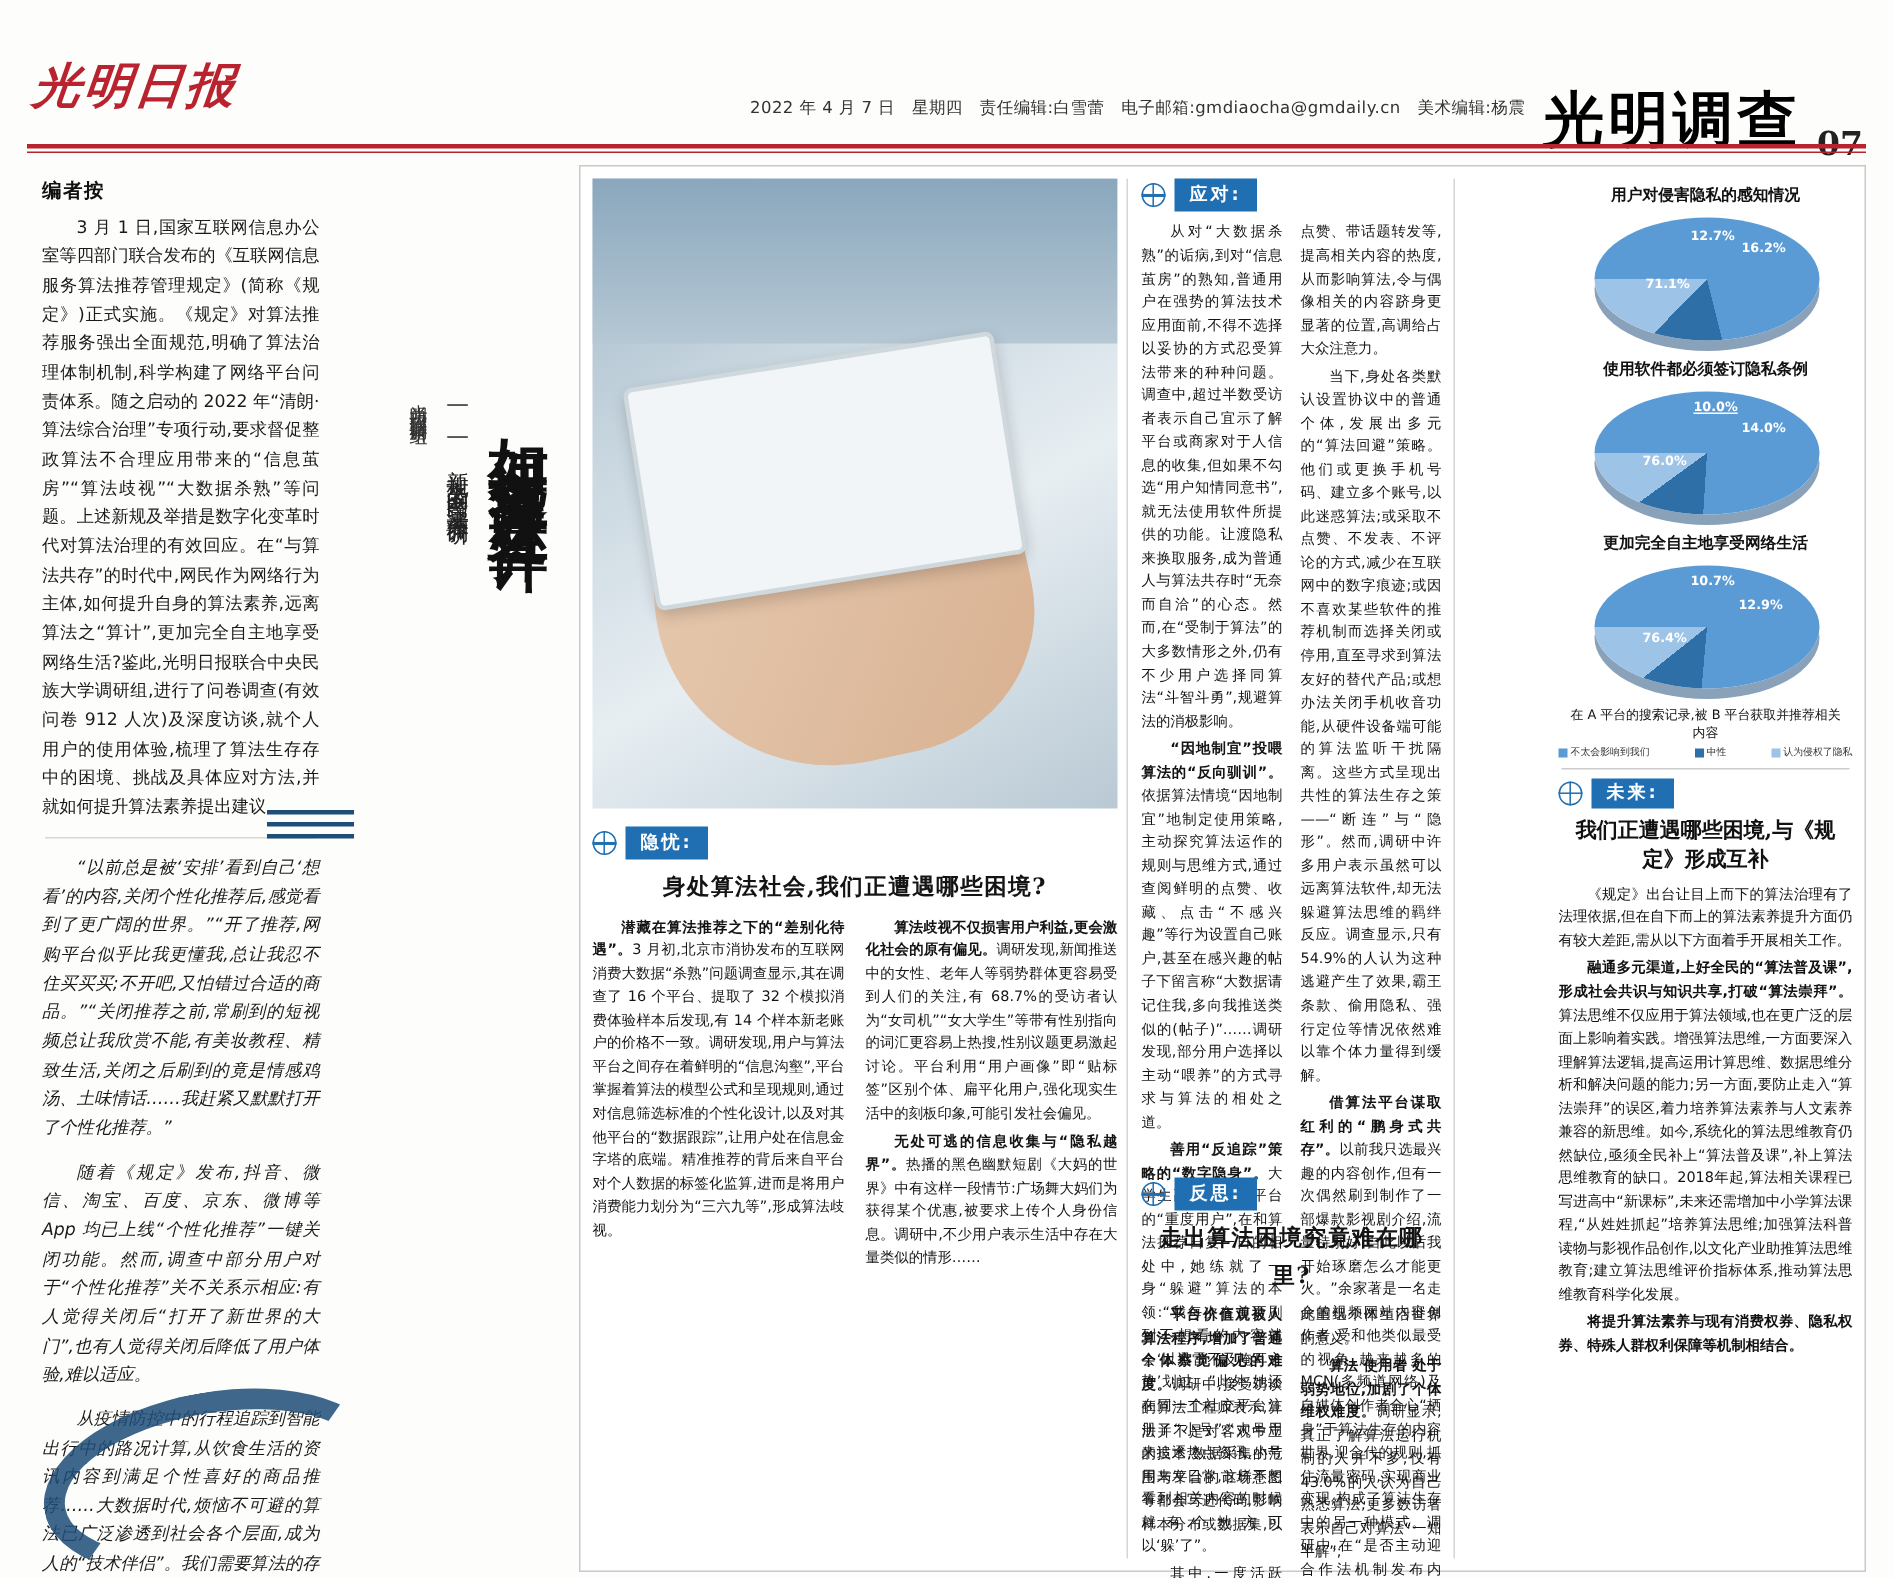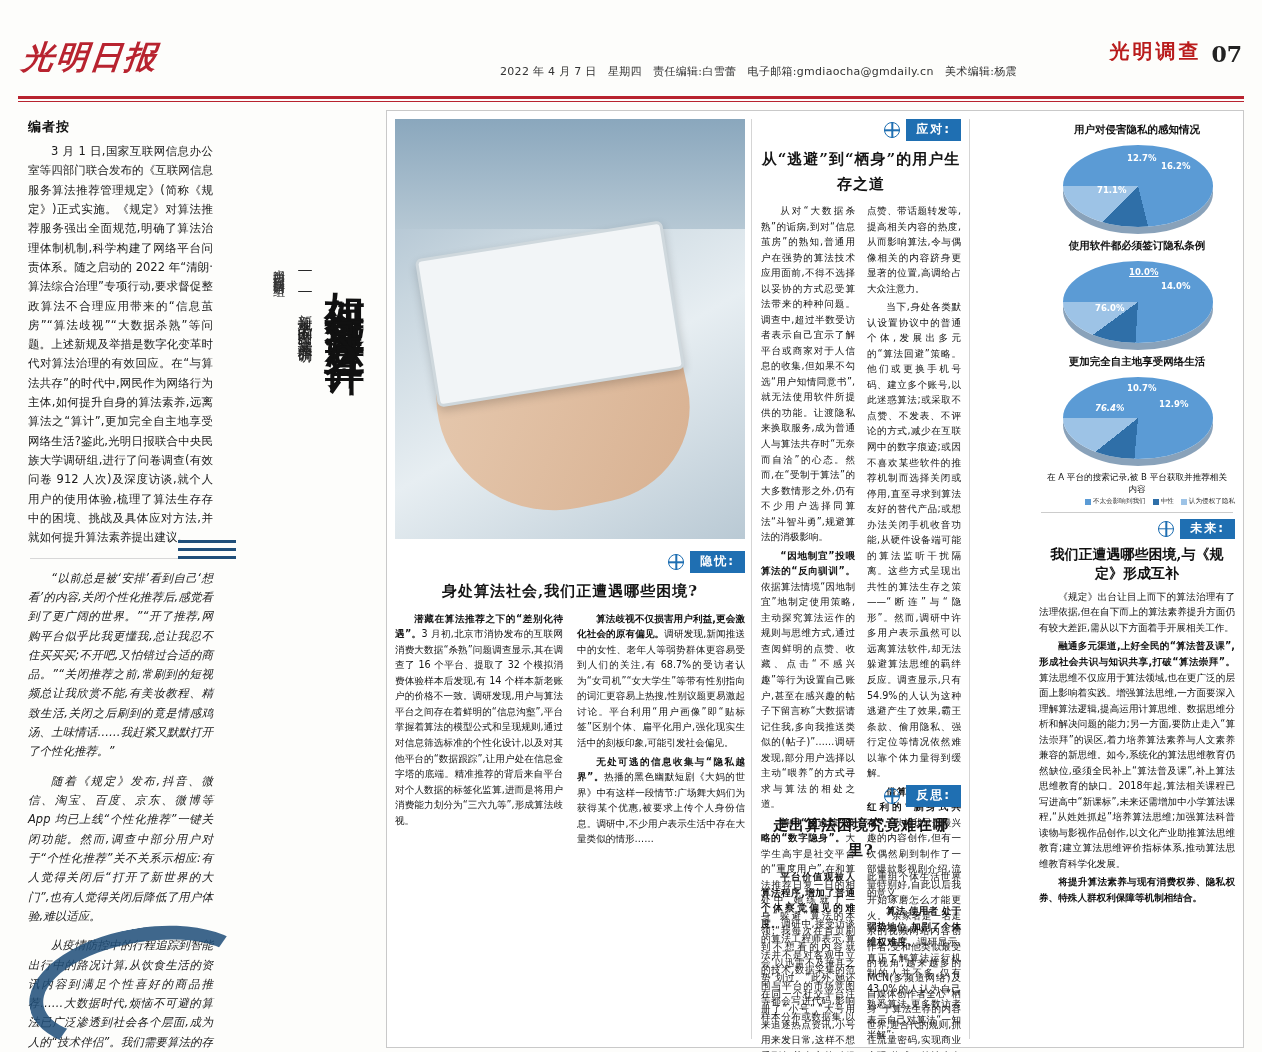--- a/index.html
+++ b/index.html
@@ -27,22 +27,23 @@
   .masthead-meta {
     position:absolute; left:500px; top:64px;
     font-size:11px; color:#333; letter-spacing:0.3px;
   }
   .section-title-box {
     position:absolute; right:20px; top:38px;
     display:flex; align-items:flex-end; gap:10px;
   }
   .section-title {
     font-family:"DejaVu Serif","Liberation Serif",serif;
-    font-size:20px; font-weight:700; color:#b91c1c;
+    font-size:40px; font-weight:700; color:#000000;
     letter-spacing:3px;
+    margin-top:14px;
   }
   .page-num {
     font-family:"DejaVu Serif","Liberation Serif",serif;
     font-size:22px; font-weight:700; color:#222; line-height:1;
   }
   .rule-top { position:absolute; left:18px; right:18px; top:96px; height:3px; background:#b8232f; }
   .rule-top2 { position:absolute; left:18px; right:18px; top:101px; height:1px; background:#b8232f; }
 
   
   .content { position:absolute; left:18px; top:110px; right:18px; bottom:4px; }
@@ -119,21 +120,21 @@
     background:linear-gradient(180deg,#8aa7bd,#b6c8d4);
   }
 
   
   .art-col { position:absolute; top:0; width:178px; font-size:9.6px; line-height:1.62; text-align:justify; color:#141414; }
   .art-col p { margin:0 0 3px 0; text-indent:2em; }
   .art-h {
     font-family:"DejaVu Serif","Liberation Serif",serif;
     font-weight:700; font-size:15px; text-align:center; margin:6px 0 7px 0; letter-spacing:1px;
   }
-  .tagbar { display:flex; align-items:center; gap:6px; margin:4px 0 6px 0;justify-content:flex-end; }
+  .tagbar { display:flex; align-items:center; gap:6px; margin:4px 0 6px 0; }
   .globe {
     width:16px; height:16px; border-radius:50%;
     border:1.6px solid #1f6fb2; position:relative; flex:none;
   }
   .globe:before{content:"";position:absolute;left:50%;top:-1px;width:1.4px;height:16px;background:#1f6fb2;transform:translateX(-50%);}
   .globe:after{content:"";position:absolute;top:50%;left:-1px;width:16px;height:1.4px;background:#1f6fb2;transform:translateY(-50%);}
   .tagtext {
     background:#1f6fb2; color:#fff; font-size:12px; font-weight:700;
     padding:1px 10px 2px 10px; letter-spacing:2px;
   }
@@ -142,21 +143,21 @@
   
   .col-stats { position:absolute; right:8px; top:8px; width:196px; }
   .stat-title { font-size:10.5px; text-align:center; font-weight:700; margin:4px 0 2px 0; }
   .pie-wrap { position:relative; width:176px; height:96px; margin:0 auto 4px auto; }
   .pie {
     position:absolute; left:14px; top:6px; width:150px; height:82px;
     border-radius:50%;
     box-shadow:0 7px 0 rgba(40,85,130,0.55);
   }
   .pie-label { position:absolute; font-size:8.5px; color:#fff; font-weight:700; }
-  .legend { display:flex; justify-content:flex-end; gap:7px; font-size:6.6px; color:#333; margin-top:2px; }
+  .legend { display:flex; justify-content:space-between; gap:7px; font-size:6.6px; color:#333; margin-top:2px; }
   .legend span { display:inline-flex; align-items:center; gap:2px; }
   .sw { width:6px; height:6px; display:inline-block; }
   .stat-cap { font-size:8.6px; text-align:center; line-height:1.4; margin:2px 4px 2px 4px; }
 
   .fut-box { margin-top:6px; }
   .fut-h {
     font-family:"DejaVu Serif","Liberation Serif",serif;
     font-weight:700; font-size:14px; text-align:center; line-height:1.35; margin:5px 0 6px 0;
   }
   .fut-p { font-size:9.6px; line-height:1.62; text-align:justify; text-indent:2em; margin:0 0 3px 0; }
@@ -228,21 +229,20 @@
         </div>
       </div>
 
       <div class="vline" style="left:364px;"></div>
 
       <div class="art-col" style="left:374px; top:4px; width:200px;">
         <div class="tagbar">
           <div class="globe"></div>
           <div class="tagtext">应对:</div>
         </div>
-        <div class="art-h">从“逃避”到“栖身”的用户生存之道</div>
         <div style="column-count:2; column-gap:12px;">
           <p><span>从对“大数据杀熟”的诟病,到对“信息茧房”的熟知,普通用户在强势的算法技术应用面前,不得不选择以妥协的方式忍受算法带来的种种问题。调查中,超过半数受访者表示自己宜示了解平台或商家对于人信息的收集,但如果不勾选“用户知情同意书”,就无法使用软件所提供的功能。让渡隐私来换取服务,成为普通人与算法共存时“无奈而自洽”的心态。然而,在“受制于算法”的大多数情形之外,仍有不少用户选择同算法“斗智斗勇”,规避算法的消极影响。</span></p>
           <p><span class="lead-in">“因地制宜”投喂算法的“反向驯训”。</span><span>依据算法情境“因地制宜”地制定使用策略,主动探究算法运作的规则与思维方式,通过查阅鲜明的点赞、收藏、点击“不感兴趣”等行为设置自己账户,甚至在感兴趣的帖子下留言称“大数据请记住我,多向我推送类似的(帖子)”……调研发现,部分用户选择以主动“喂养”的方式寻求与算法的相处之道。</span></p>
           <p><span class="lead-in">善用“反追踪”策略的“数字隐身”。</span><span>大学生高宇是社交平台的“重度用户”,在和算法推荐日复一日的相处中,她练就了一身“躲避”算法的本领:“我每次在首页刷到不想看的内容就会‘以迅雷不及掩耳之势’划过。”此外,她还在同一个社交平台注册了“小号”,“大号用来追逐热点资讯,小号用来发日常,这样不想看到相关内容的时候就有个地方可以‘躲’了”。</span></p>
           <p><span class="lead-in"></span><span>其中,一度活跃于“饭圈”的“数据粉”就是依靠与算法的“你来我往”试图影响信息排序的一群人。“数据粉”群体通常通过组织信息点击和发布,对偶像的作品点赞、带话题转发等,提高相关内容的热度,从而影响算法,令与偶像相关的内容跻身更显著的位置,高调给占大众注意力。</span></p>
           <p><span>当下,身处各类默认设置协议中的普通个体,发展出多元的“算法回避”策略。他们或更换手机号码、建立多个账号,以此迷惑算法;或采取不点赞、不发表、不评论的方式,减少在互联网中的数字痕迹;或因不喜欢某些软件的推荐机制而选择关闭或停用,直至寻求到算法友好的替代产品;或想办法关闭手机收音功能,从硬件设备端可能的算法监听干扰隔离。这些方式呈现出共性的算法生存之策——“断连”与“隐形”。然而,调研中许多用户表示虽然可以远离算法软件,却无法躲避算法思维的羁绊反应。调查显示,只有 54.9%的人认为这种逃避产生了效果,霸王条款、偷用隐私、强行定位等情况依然难以靠个体力量得到缓解。</span></p>
           <p><span class="lead-in">借算法平台谋取红利的“鹏身式共存”。</span><span>以前我只选最兴趣的内容创作,但有一次偶然刷到制作了一部爆款影视剧介绍,流量特别好,自此以后我开始琢磨怎么才能更火。”余家著是一名走余的视频网站内容创作者,受和他类似最受的视角,越来越多的 MCN(多频道网络)及自媒体创作者全心“栖身”于算法生存的内容世界,迎合代的规则,抓住流量密码,实现商业变现,构成了算法生存中的另一种模式。调研中,在“是否主动迎合作法机制发布内容”的回答中,选择“是”的比重超过三分之二。调研也发现,部分内容生产者不惜使用“三伯内容”“打擦边球”等方式迎合算法。</span></p>
         </div>
       </div>
 
@@ -279,21 +279,21 @@
             <div class="pie-label" style="left:46px; top:48px;">76.0%</div>
             <div class="pie-label" style="left:112px; top:26px;">14.0%</div>
             <div class="pie-label" style="left:80px; top:12px;text-decoration:underline;">10.0%</div>
           </div>
         </div>
 
         <div>
           <div class="stat-title">更加完全自主地享受网络生活</div>
           <div class="pie-wrap">
             <div class="pie" id="pie2" style="background: conic-gradient(from -90deg, rgb(91, 155, 213) 0deg, rgb(91, 155, 213) 275.04deg, rgb(47, 111, 168) 275.04deg, rgb(47, 111, 168) 321.48deg, rgb(157, 195, 230) 321.48deg, rgb(157, 195, 230) 360deg);"></div>
-            <div class="pie-label" style="left:46px; top:32px;font-style:italic;">76.4%</div>
+            <div class="pie-label" style="left:46px; top:50px;">76.4%</div>
             <div class="pie-label" style="left:110px; top:28px;">12.9%</div>
             <div class="pie-label" style="left:78px; top:12px;">10.7%</div>
           </div>
           <div class="stat-cap">在 A 平台的搜索记录,被 B 平台获取并推荐相关内容</div>
           <div class="legend">
             <span>
                 <i class="sw" style="background:#5b9bd5"></i>
                 <em style="font-style:normal">不太会影响到我们</em>
               </span>
             <span>

